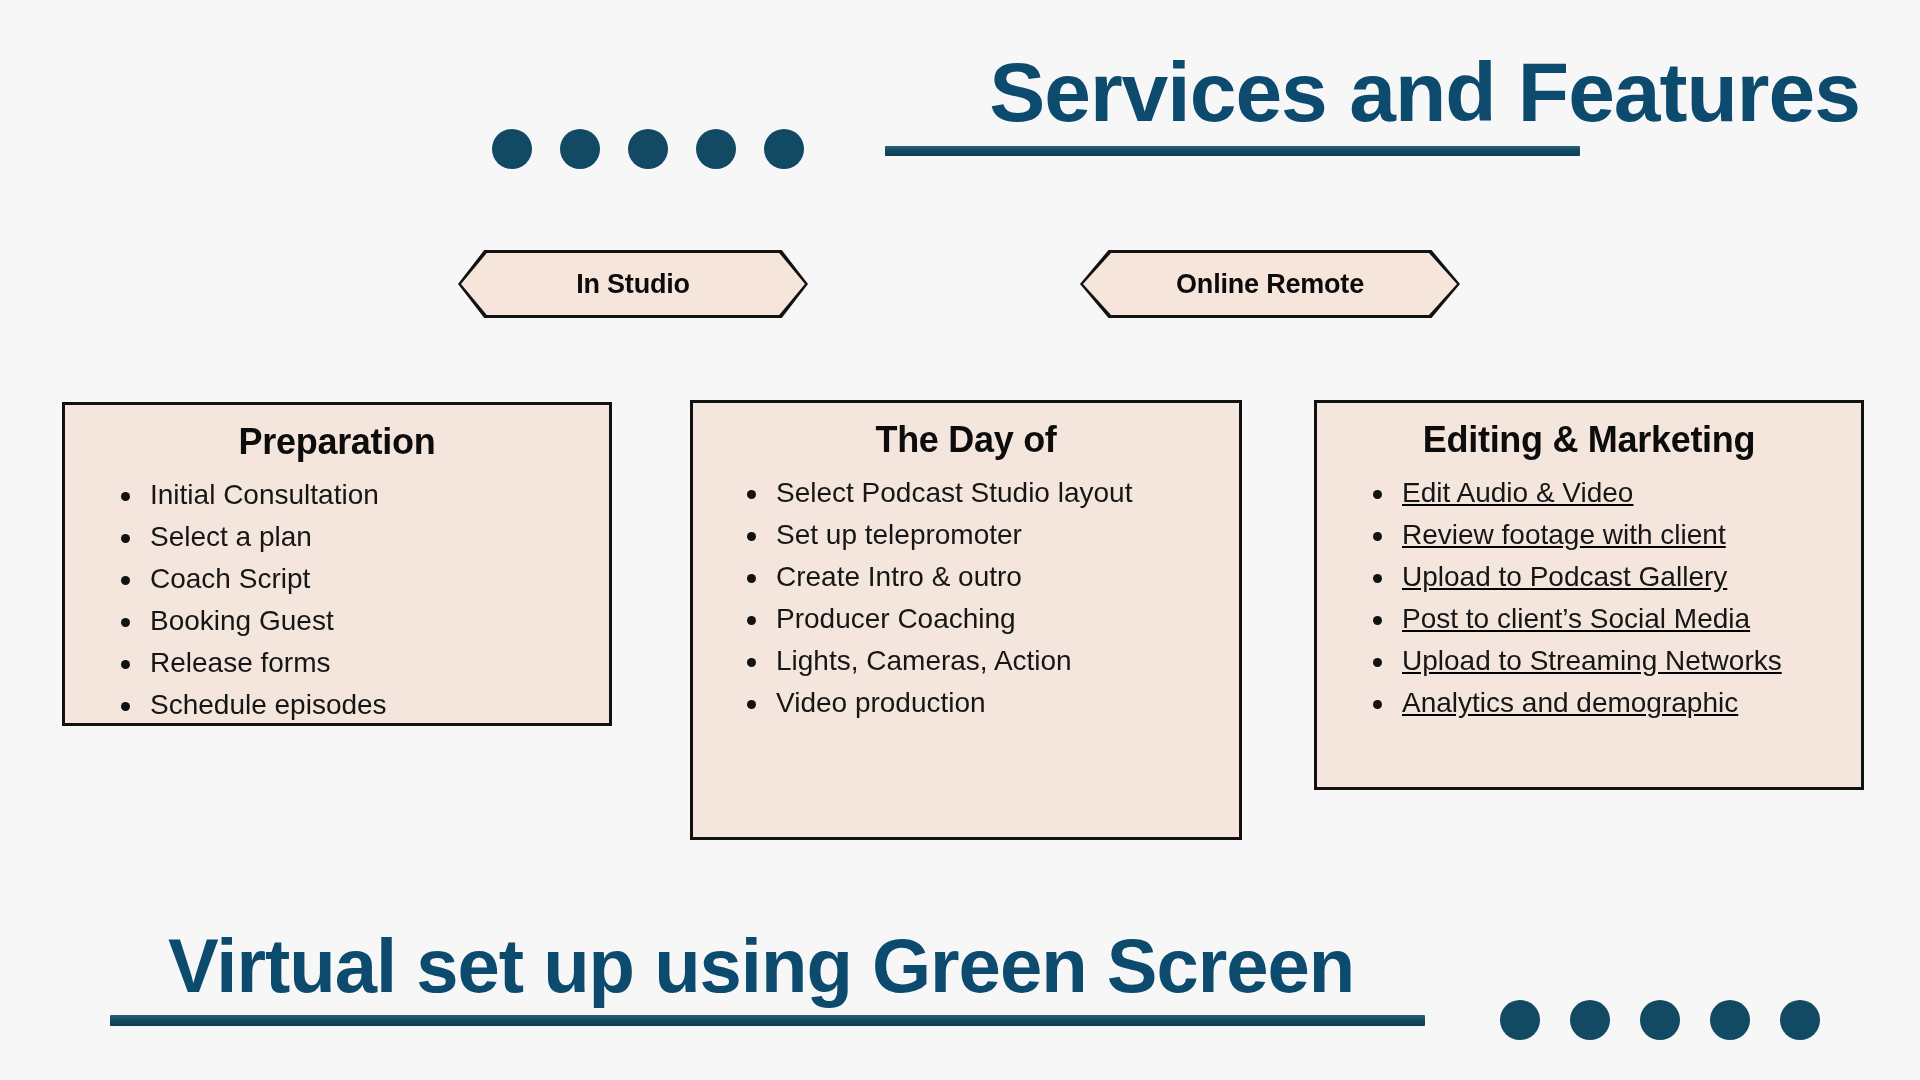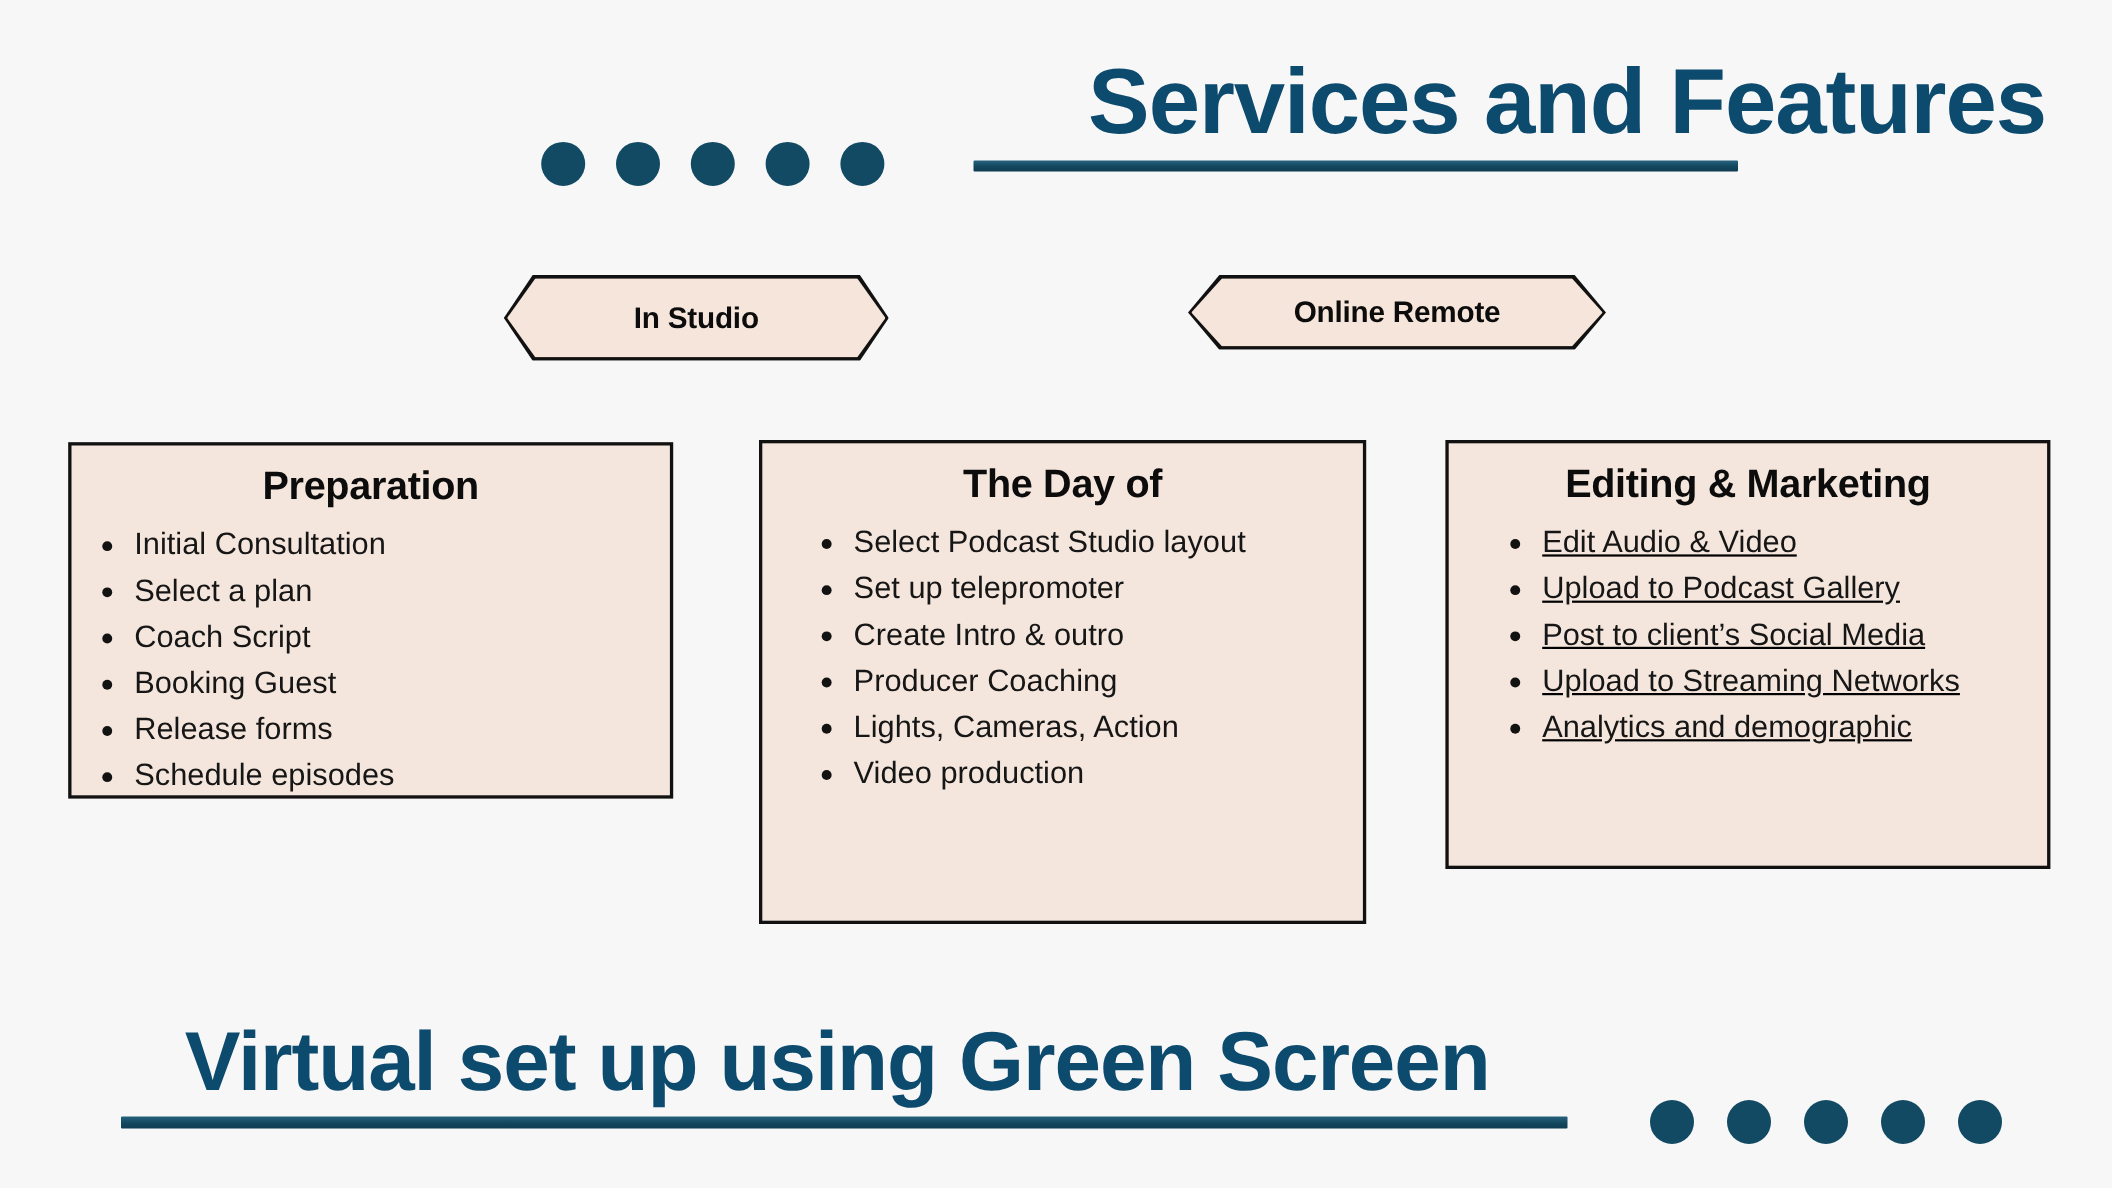--- a/index.html
+++ b/index.html
@@ -63,21 +63,21 @@
     -webkit-clip-path: polygon(0% 50%, 7.5% 0%, 92.5% 0%, 100% 50%, 92.5% 100%, 7.5% 100%);
     clip-path: polygon(0% 50%, 7.5% 0%, 92.5% 0%, 100% 50%, 92.5% 100%, 7.5% 100%);
   }
   .ribbon-label {
     position:absolute; left:0; top:0;
     width:100%; height:100%;
     display:flex; align-items:center; justify-content:center;
     font-size:27px; font-weight:800; color:#0C0C0C;
     letter-spacing:-0.2px;
   }
-  #ribbon-in-studio { left:458px; top:250px; width:350px; height:78px; }
+  #ribbon-in-studio { left:458px; top:250px; width:350px; height:68px; }
   #ribbon-online-remote { left:1080px; top:250px; width:380px; height:68px; }
 
   
   .card {
     position:absolute;
     background:#F4E6DC;
     border:3px solid #111;
     padding-top:16px;
   }
   #card-preparation { left:62px;   top:402px; width:550px; height:324px; }
@@ -87,21 +87,21 @@
   .card-title {
     text-align:center;
     font-size:36px;
     font-weight:800;
     color:#0C0C0C;
     letter-spacing:-0.3px;
     margin-bottom:16px;
   }
   .card-list {
     list-style:none;
-    padding-left:28px;
+    padding-left:56px;
   }
   #card-day-of .card-list { padding-left:54px; }
   #card-editing .card-list { padding-left:56px;text-decoration:underline; }
 
   .card-list li {
     position:relative;
     font-size:28px;
     color:#161616;
     line-height:1.145;
     padding-left:29px;
@@ -166,20 +166,21 @@
       <li>Producer Coaching</li>
       <li>Lights, Cameras, Action</li>
       <li>Video production</li>
     </ul>
   </div>
 
   <div class="card" id="card-editing">
     <div class="card-title">Editing &amp; Marketing</div>
     <ul class="card-list">
       <li>Edit Audio &amp; Video</li>
+      <li>Review footage with client</li>
       <li>Upload to Podcast Gallery</li>
       <li>Post to client’s Social Media</li>
       <li>Upload to Streaming Networks</li>
       <li>Analytics and demographic</li>
     </ul>
   </div>
 
   <div class="heading" id="title-bottom">Virtual set up using Green Screen</div>
   <div class="rule" id="rule-bottom"></div>
 

